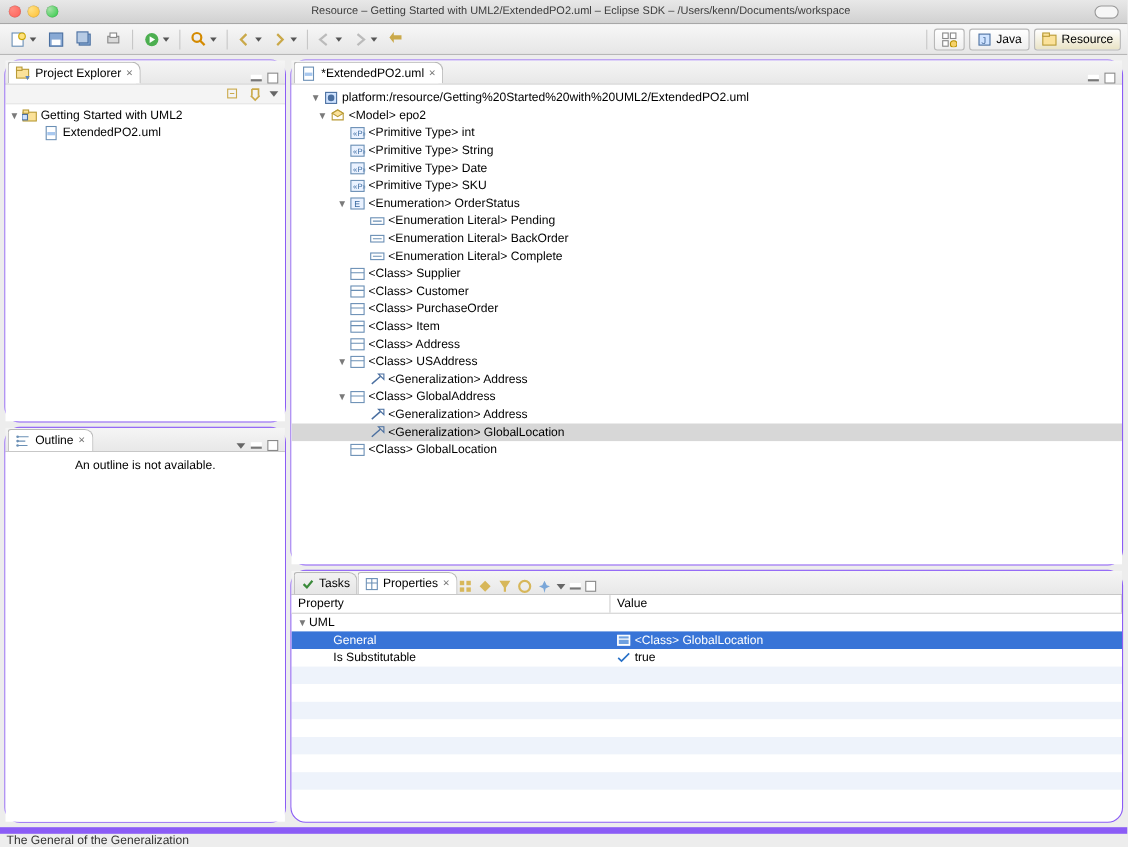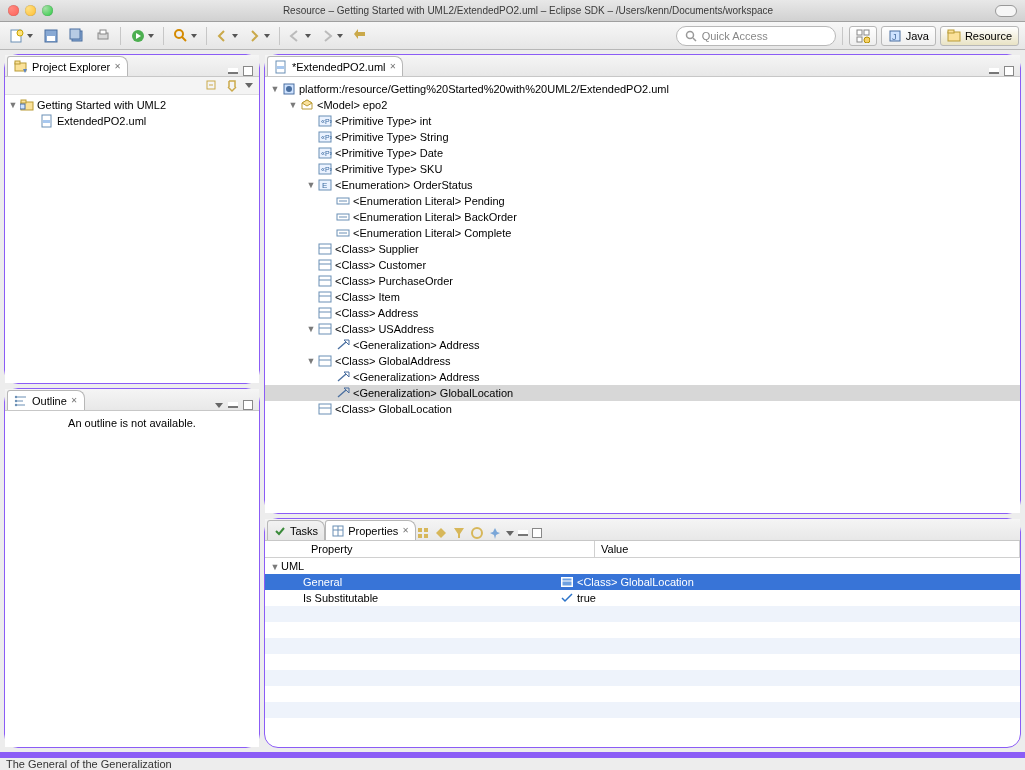--- a/index.html
+++ b/index.html
@@ -87,21 +87,21 @@
 
   
   .bottom-view{height:230px;}
   .bottom-tabs{height:22px;display:flex;align-items:flex-end;background:linear-gradient(#f5f5f5,#e8e8e8);border-bottom:1px solid #c7c7c7;padding-left:2px;}
   .bottom-tabs .icons{display:flex;align-items:center;gap:4px;padding-right:6px;}
   .prop-tool{width:14px;height:14px;}
 
   
   .prop-headers{display:flex;background:#fff;border-bottom:1px solid #d0d0d0;}
   .prop-headers div{padding:2px 6px;border-right:1px solid #d0d0d0;}
-  .prop-col1{width:290px;margin-left:40px;}
+  .prop-col1{width:290px;}
   .prop-rows{flex:1;overflow:auto;}
   .prop-row{display:flex;height:16px;align-items:center;}
   .prop-row:nth-child(odd){background:#fff;}
   .prop-row:nth-child(even){background:#eef3fb;}
   .prop-row.cat .pc1{font-weight:normal;}
   .prop-row.selected{background:#3874d7;color:#fff;}
   .pc1{width:290px;padding-left:18px;}
   .pc1.indent{padding-left:38px;}
   .pc2{flex:1;padding-left:6px;display:flex;align-items:center;gap:4px;}
 
@@ -193,27 +193,20 @@
     <span class="drop"></span>
   </div>
   <div class="tbtn">
     <svg width="16" height="14">
         <path d="M12 3 L5 3 L5 0 L1 5 L5 10 L5 7 L12 7" fill="#caa94a"></path>
       </svg>
   </div>
 
   <div class="spacer"></div>
 
-  <div class="search">
-    <svg width="12" height="12">
-        <circle cx="5" cy="5" r="3.5" fill="none" stroke="#999" stroke-width="1.5"></circle>
-        <line x1="8" y1="8" x2="11" y2="11" stroke="#999" stroke-width="1.5"></line>
-      </svg>
-    <span>Quick Access</span>
-  </div>
   <div class="sep"></div>
   <div class="persp">
     <div class="persp-btn">
       <svg width="14" height="14">
           <rect x="1" y="1" width="5" height="5" fill="#fff" stroke="#888"></rect>
           <rect x="8" y="1" width="5" height="5" fill="#fff" stroke="#888"></rect>
           <rect x="1" y="8" width="5" height="5" fill="#fff" stroke="#888"></rect>
           <circle cx="11" cy="11" r="3" fill="#f6d169" stroke="#b48f00"></circle>
         </svg>
     </div>
@@ -330,21 +323,21 @@
           <span>*ExtendedPO2.uml</span>
           <span class="close">✕</span>
         </div>
         <div class="tabspacer"></div>
         <div class="icons">
           <span class="mini-ico" style="border:none;border-bottom:2px solid #777;width:10px;height:6px;"></span>
           <span class="mini-ico"></span>
         </div>
       </div>
       <div class="editor-body">
-        <div class="tree-row" style="padding-left:4px;text-align:right;">
+        <div class="tree-row" style="padding-left:16px;text-align:right;">
             <span class="arrow open"></span>
             <span class="ticon">
               <svg width="14" height="14">
                 <rect x="2" y="2" width="10" height="10" fill="#cfe3ff" stroke="#4a6fa0"></rect>
                 <circle cx="7" cy="7" r="3" fill="#4a6fa0"></circle>
               </svg>
             </span>
             <span>platform:/resource/Getting%20Started%20with%20UML2/ExtendedPO2.uml</span>
           </div>
         <div class="tree-row" style="padding-left:22px;">

